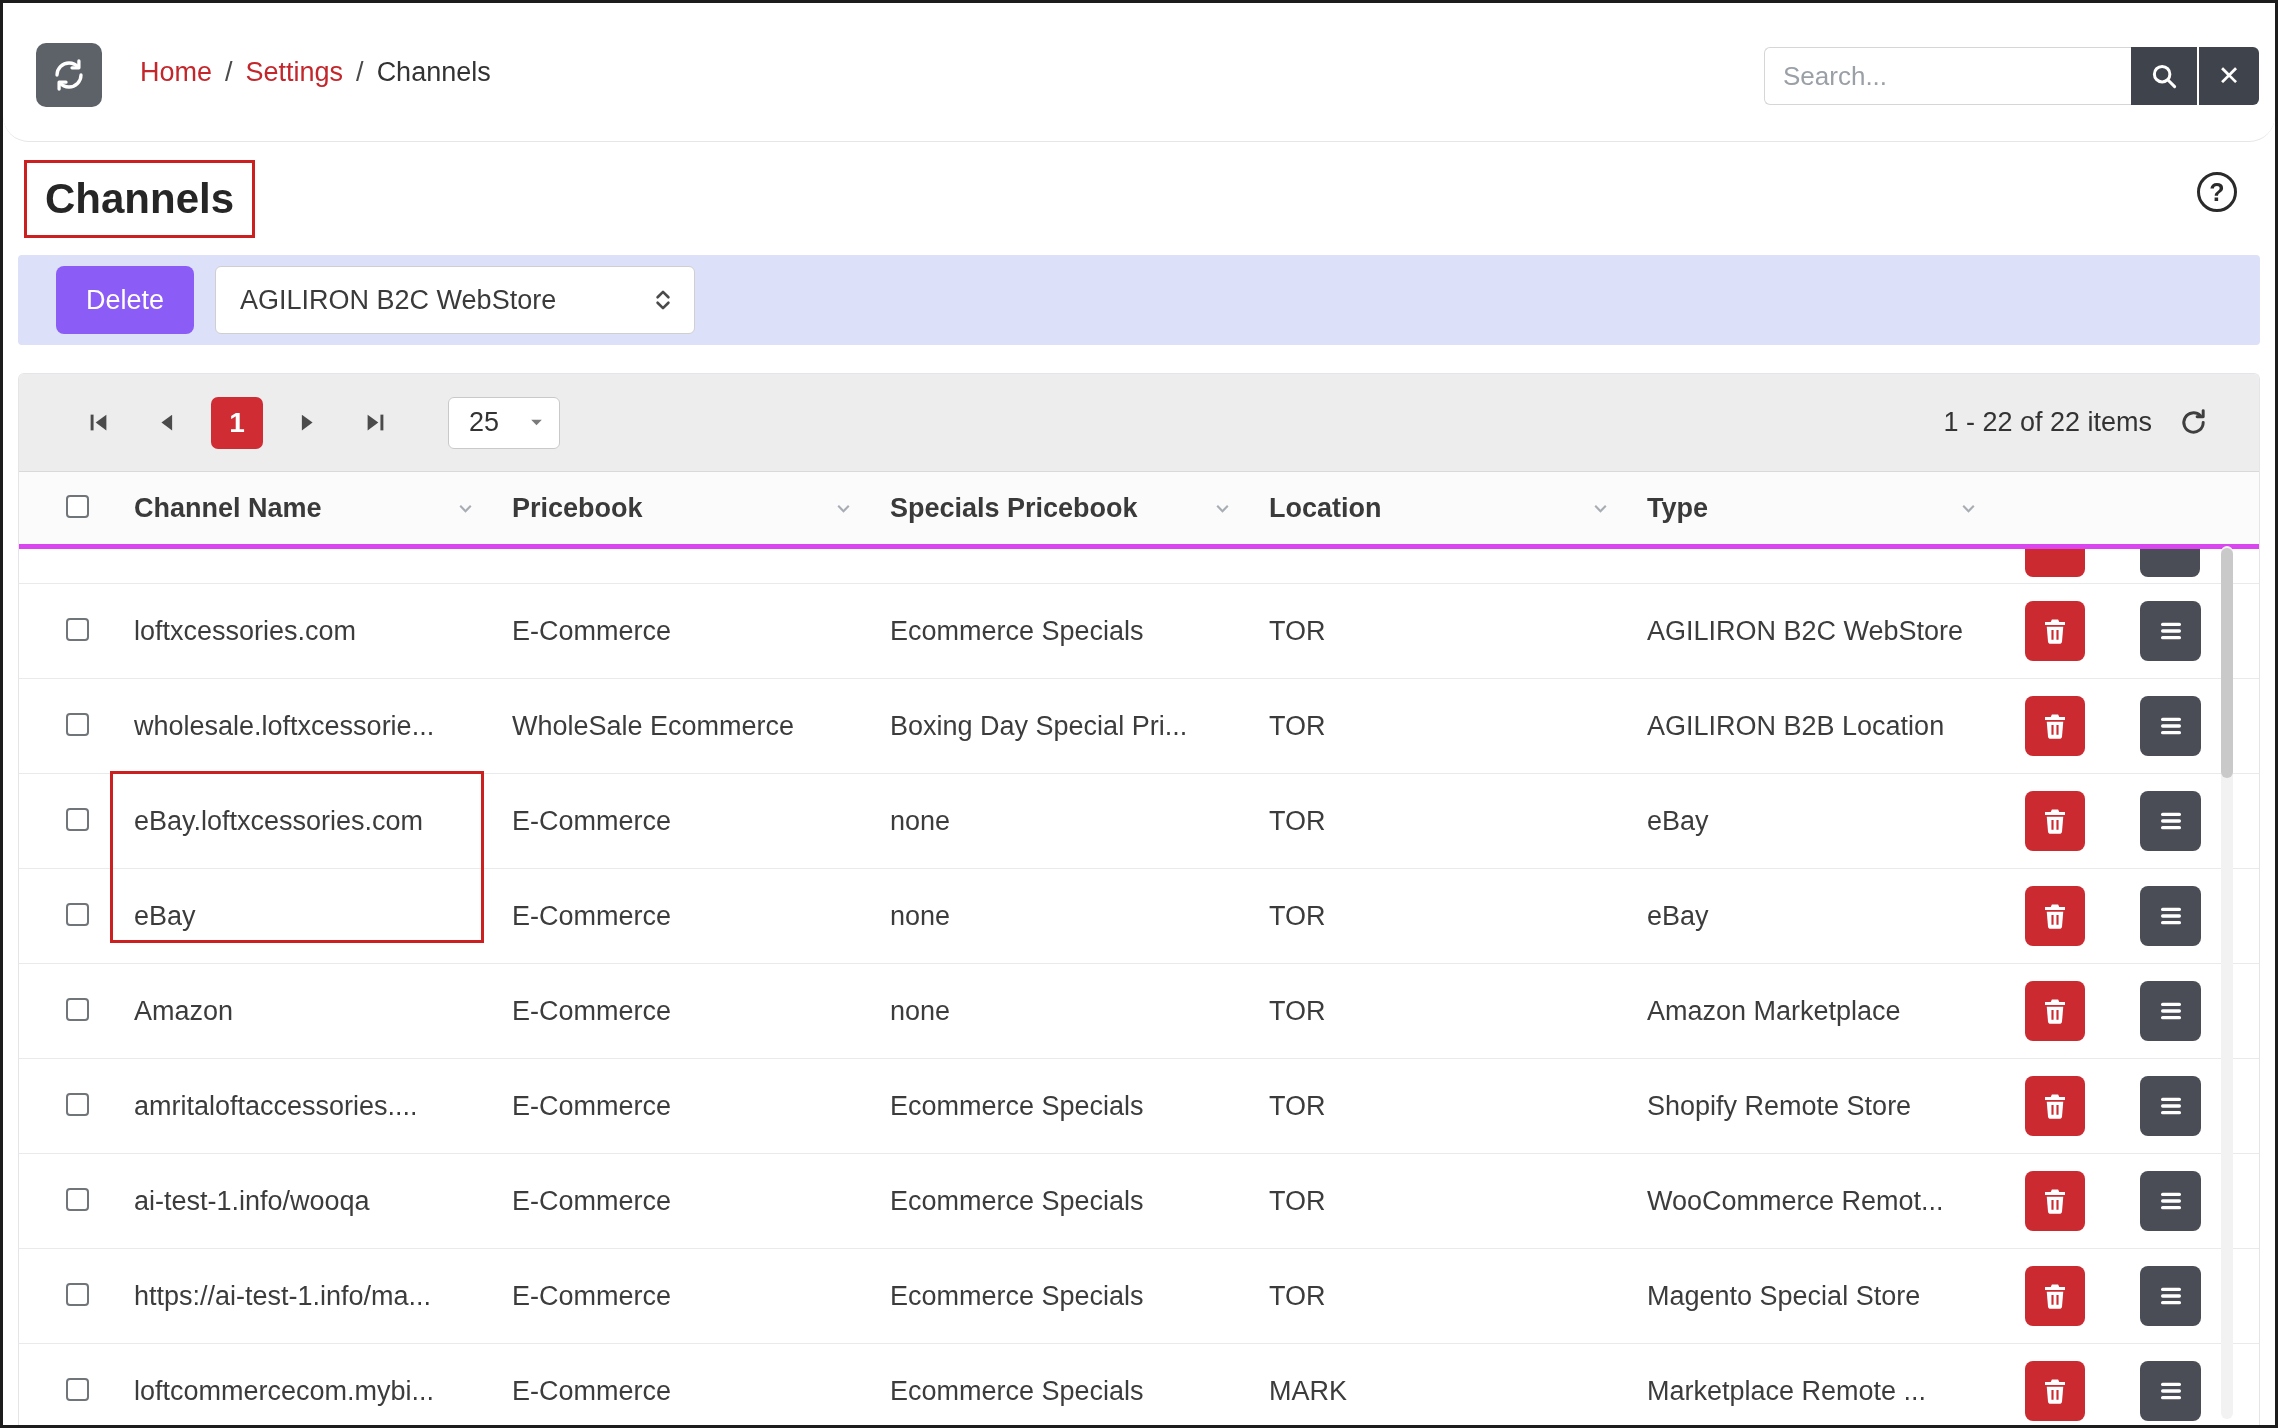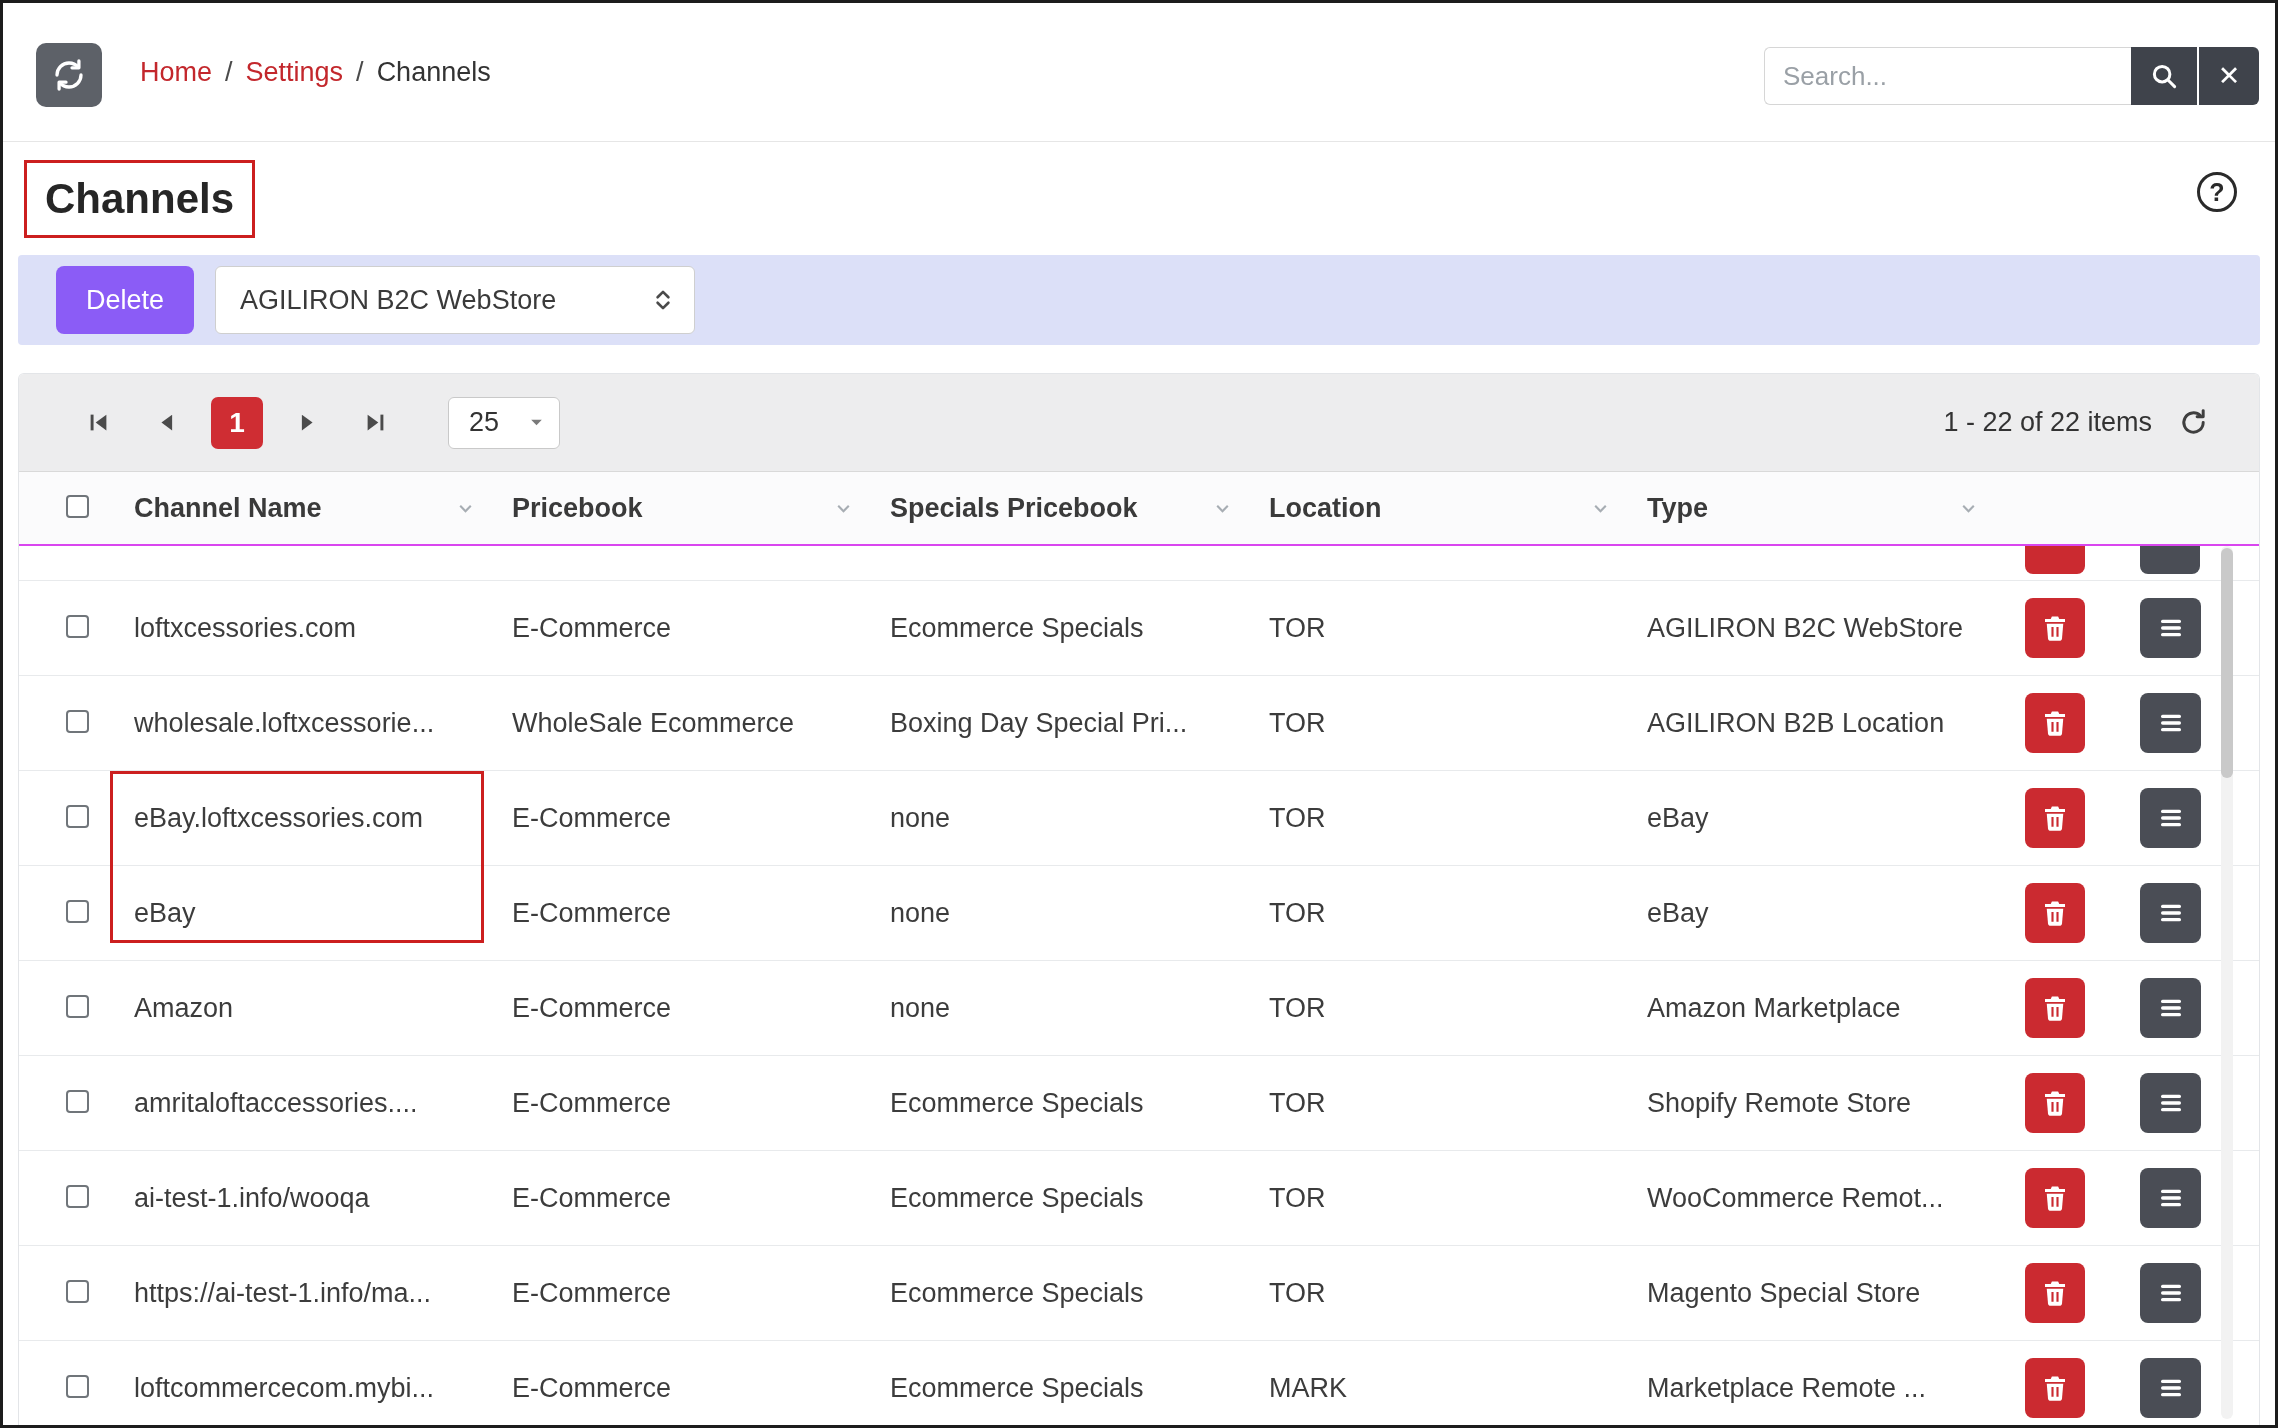--- a/index.html
+++ b/index.html
@@ -2,21 +2,21 @@
 <html><head>
 <meta charset="utf-8">
 <style>
   html,body{margin:0;padding:0;background:#d9d9d9;}
   .page{
     position:relative; width:2278px; height:1428px; background:#fff;
     border:3px solid #1c1c1c; box-sizing:border-box; overflow:hidden;
     font-family:"Liberation Sans","DejaVu Sans",sans-serif; color:#3a3a3a;
   }
   
-  .topbar{position:absolute;left:0;top:0;width:100%;height:138px;border-bottom:1px solid #e6e6e6;background:#fff;}
+  .topbar{position:absolute;left:0;top:0;width:100%;height:138px;border-bottom:1px solid #e6e6e6;background:#fff;border-radius:26px;}
   .refresh-btn{position:absolute;left:33px;top:40px;width:66px;height:64px;background:#5d6168;border:none;border-radius:10px;display:flex;align-items:center;justify-content:center;cursor:pointer;}
   .breadcrumb{position:absolute;left:137px;top:0;height:138px;display:flex;align-items:center;gap:13px;font-size:27px;font-weight:500;}
   .crumb-link{color:#c3272c;text-decoration:none;cursor:pointer;}
   .crumb-sep{color:#4a4a4a;font-weight:400;}
   .crumb-current{color:#333;}
   .search-group{position:absolute;right:16px;top:44px;height:58px;display:flex;align-items:stretch;}
   .search-input{width:330px;border:1px solid #d6d6d6;border-right:none;border-radius:6px 0 0 6px;padding:15px 18px;font-size:26px;color:#333;outline:none;font-family:inherit;}
   .search-input::placeholder{color:#9aa0a6;}
   .search-btn{width:66px;background:#3f434b;border:none;display:flex;align-items:center;justify-content:center;cursor:pointer;}
   .search-close{width:60px;background:#3f434b;border:none;border-radius:0 6px 6px 0;margin-left:2px;color:#fff;font-size:27px;display:flex;align-items:center;justify-content:center;cursor:pointer;font-family:inherit;}
@@ -33,21 +33,21 @@
   .select-box{height:68px;width:480px;background:#fff;border:1px solid #cfcfcf;border-radius:6px;display:flex;align-items:center;justify-content:space-between;padding:0 18px 0 24px;font-size:27px;color:#3a3a3a;box-sizing:border-box;cursor:pointer;}
   
   .table-wrap{position:absolute;left:15px;right:15px;top:370px;bottom:0;border:1px solid #e3e5e8;border-bottom:none;border-radius:6px 6px 0 0;box-sizing:border-box;background:#fff;overflow:hidden;}
   .pagination{height:98px;background:#ededee;border-bottom:1px solid #d9d9d9;display:flex;align-items:center;padding:0 50px 0 56px;box-sizing:border-box;}
   .nav-btn{width:47px;height:47px;margin-right:21px;background:transparent;border:none;display:flex;align-items:center;justify-content:center;cursor:pointer;padding:0;}
   .page-current{width:52px;height:52px;margin-right:21px;background:#cf2d33;color:#fff;border:none;border-radius:7px;display:flex;align-items:center;justify-content:center;font-size:28px;font-weight:700;cursor:pointer;font-family:inherit;}
   .page-size{margin-left:28px;width:112px;height:52px;background:#fff;border:1px solid #c9c9c9;border-radius:6px;display:flex;align-items:center;justify-content:space-between;padding:0 14px 0 20px;font-size:27px;color:#333;box-sizing:border-box;cursor:pointer;}
   .pagination-right{margin-left:auto;display:flex;align-items:flex-end;gap:26px;font-size:27px;color:#333;}
   .refresh-small{background:transparent;border:none;cursor:pointer;display:flex;align-items:center;padding:0;}
   .cols{display:grid;grid-template-columns:100px 378px 378px 379px 378px 368px 95px 120px;align-items:center;}
-  .thead{height:72px;background:#fbfbfc;border-bottom:2px solid #d946ef;}
+  .thead{height:72px;background:#fbfbfc;border-bottom:5px solid #d946ef;}
   .hcell{display:flex;align-items:center;justify-content:space-between;padding-left:15px;padding-right:22px;font-size:27px;font-weight:700;color:#3a3a3a;white-space:nowrap;overflow:hidden;cursor:pointer;}
   .cb-cell{padding-left:47px;}
   .checkbox{display:inline-block;width:23px;height:23px;border:2px solid #70757a;border-radius:4px;background:#fff;box-sizing:border-box;cursor:pointer;}
   .partial-row{height:34px;border-bottom:1px solid #e8eaec;position:relative;overflow:hidden;}
   .stub{position:absolute;top:-32px;width:60px;height:60px;border-radius:8px;border:none;cursor:pointer;}
   .stub-trash{left:2006px;background:#cb2a30;}
   .stub-menu{left:2121px;background:#4a4d55;}
   .trow{height:94px;border-bottom:1px solid #e8eaec;background:#fff;}
   .cell{font-size:27px;color:#3c3c3c;padding-left:15px;white-space:nowrap;overflow:hidden;}
   .action-cell{padding-left:0;display:flex;}

